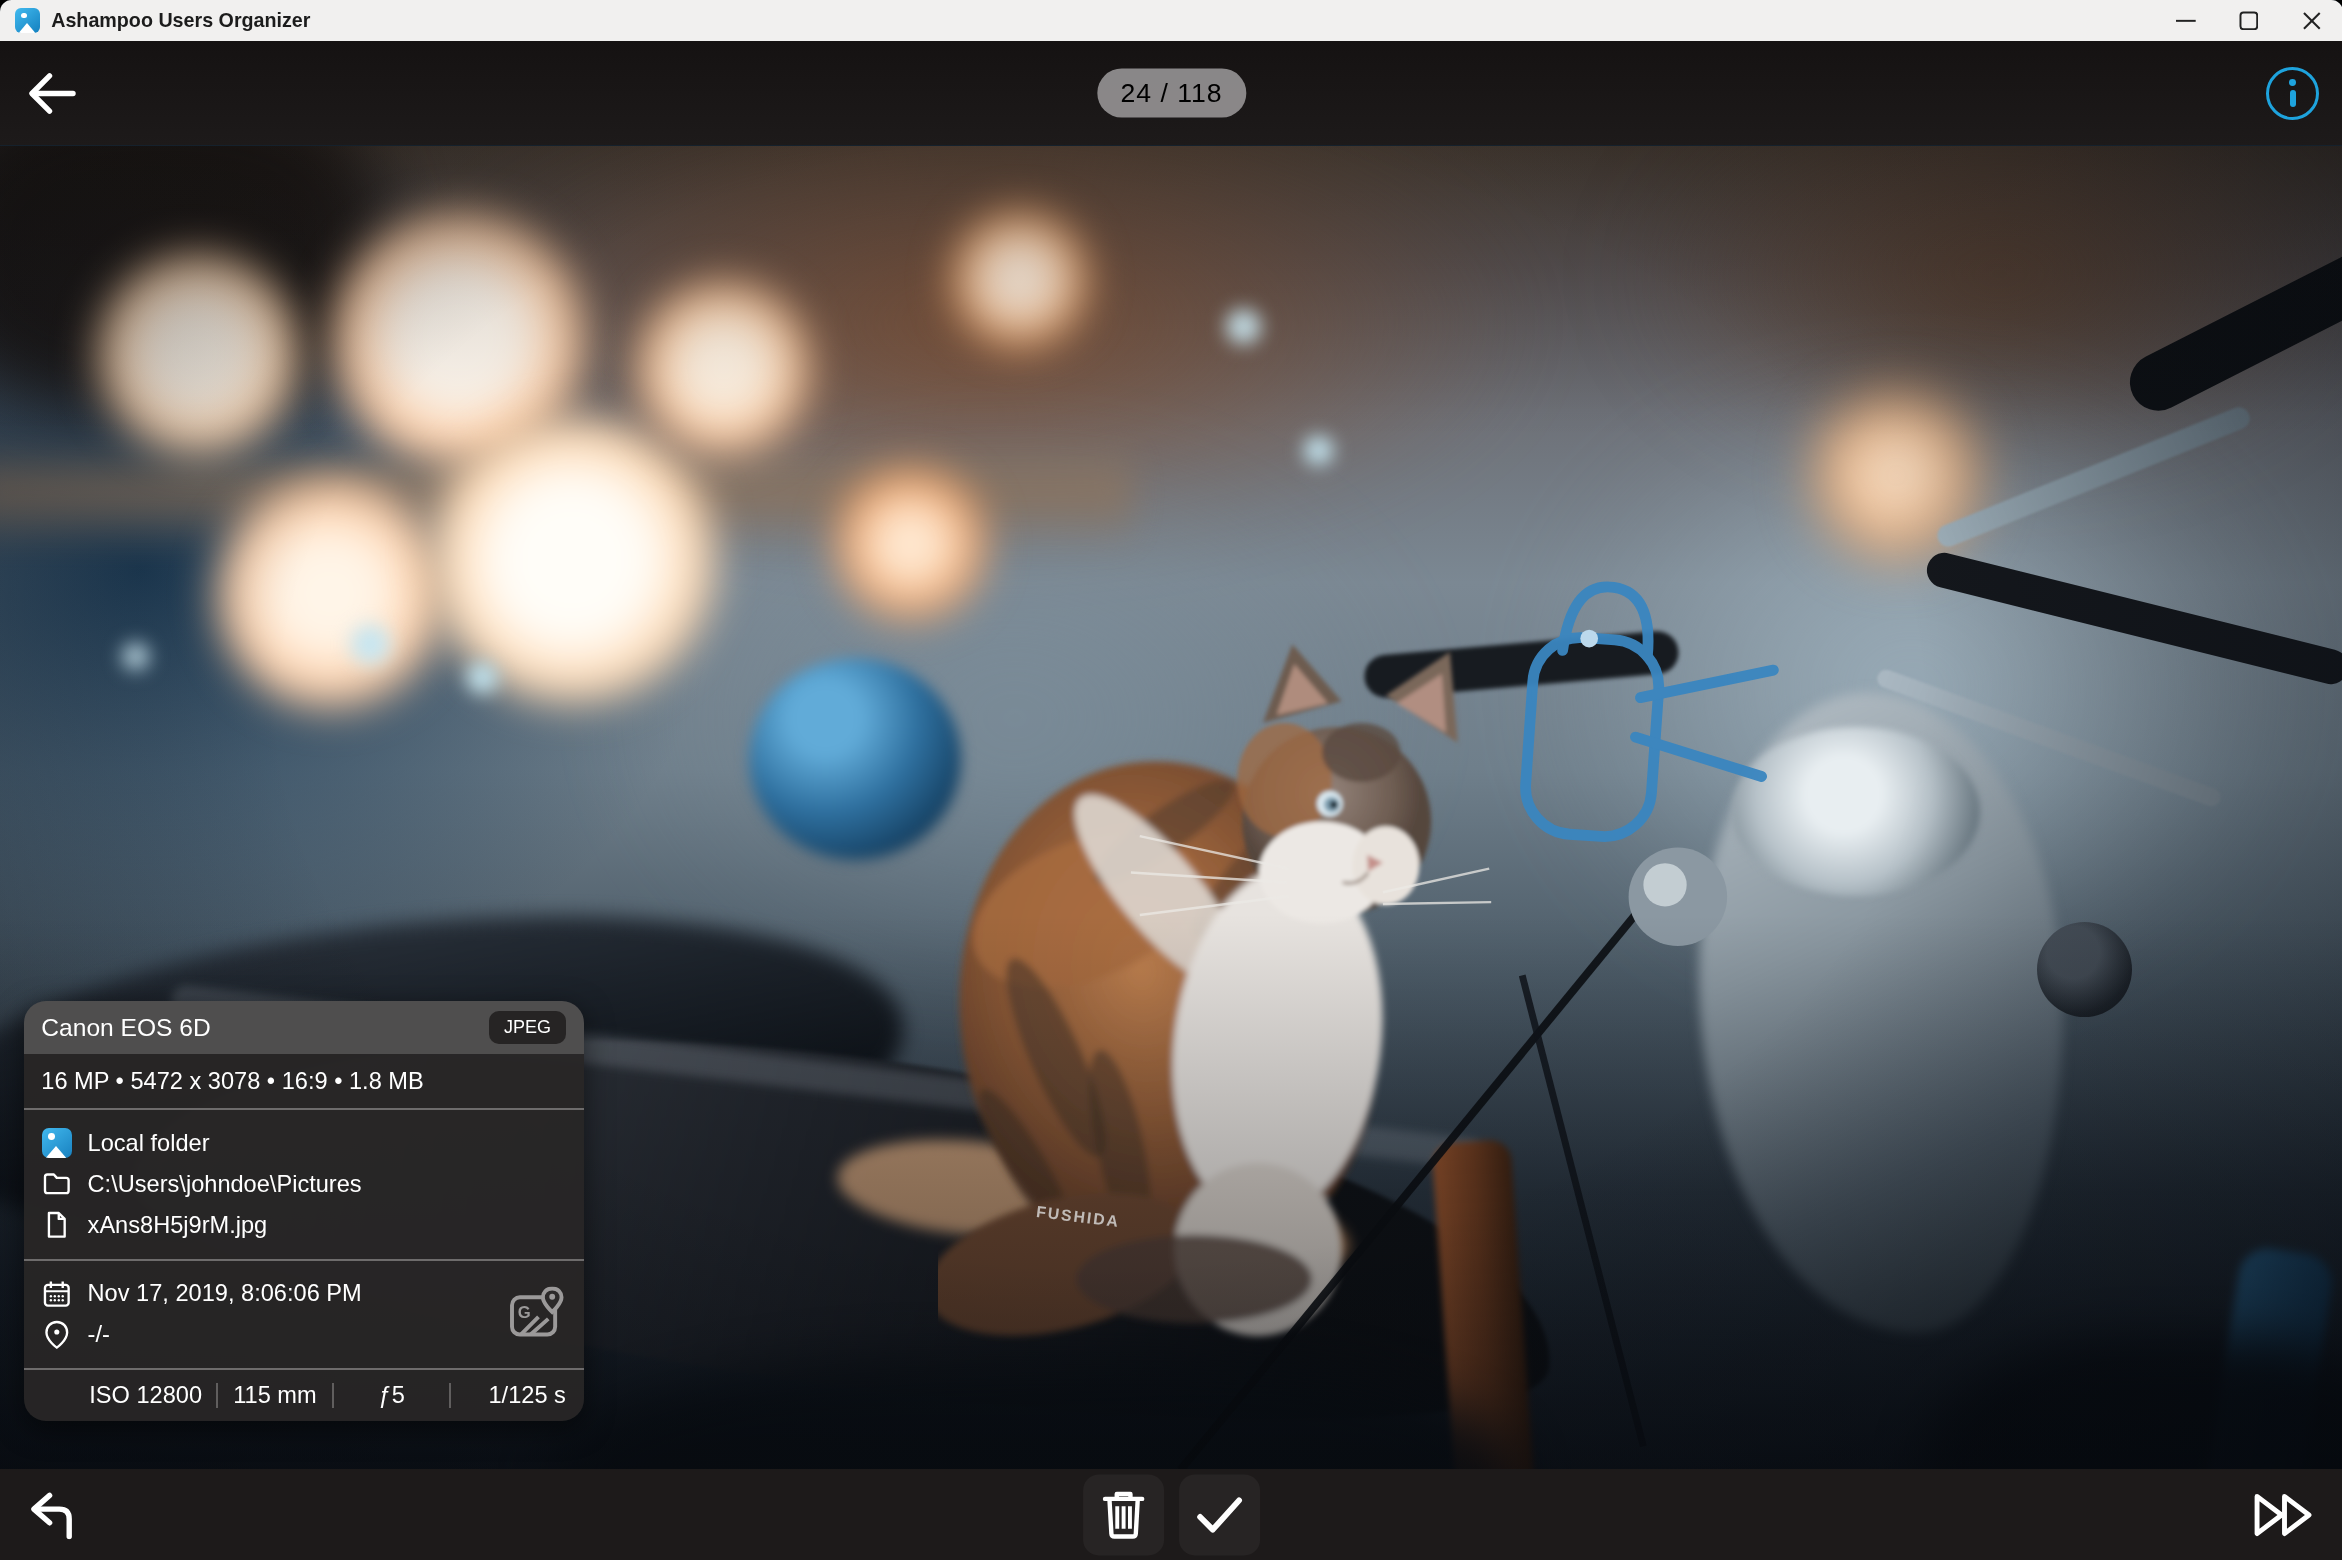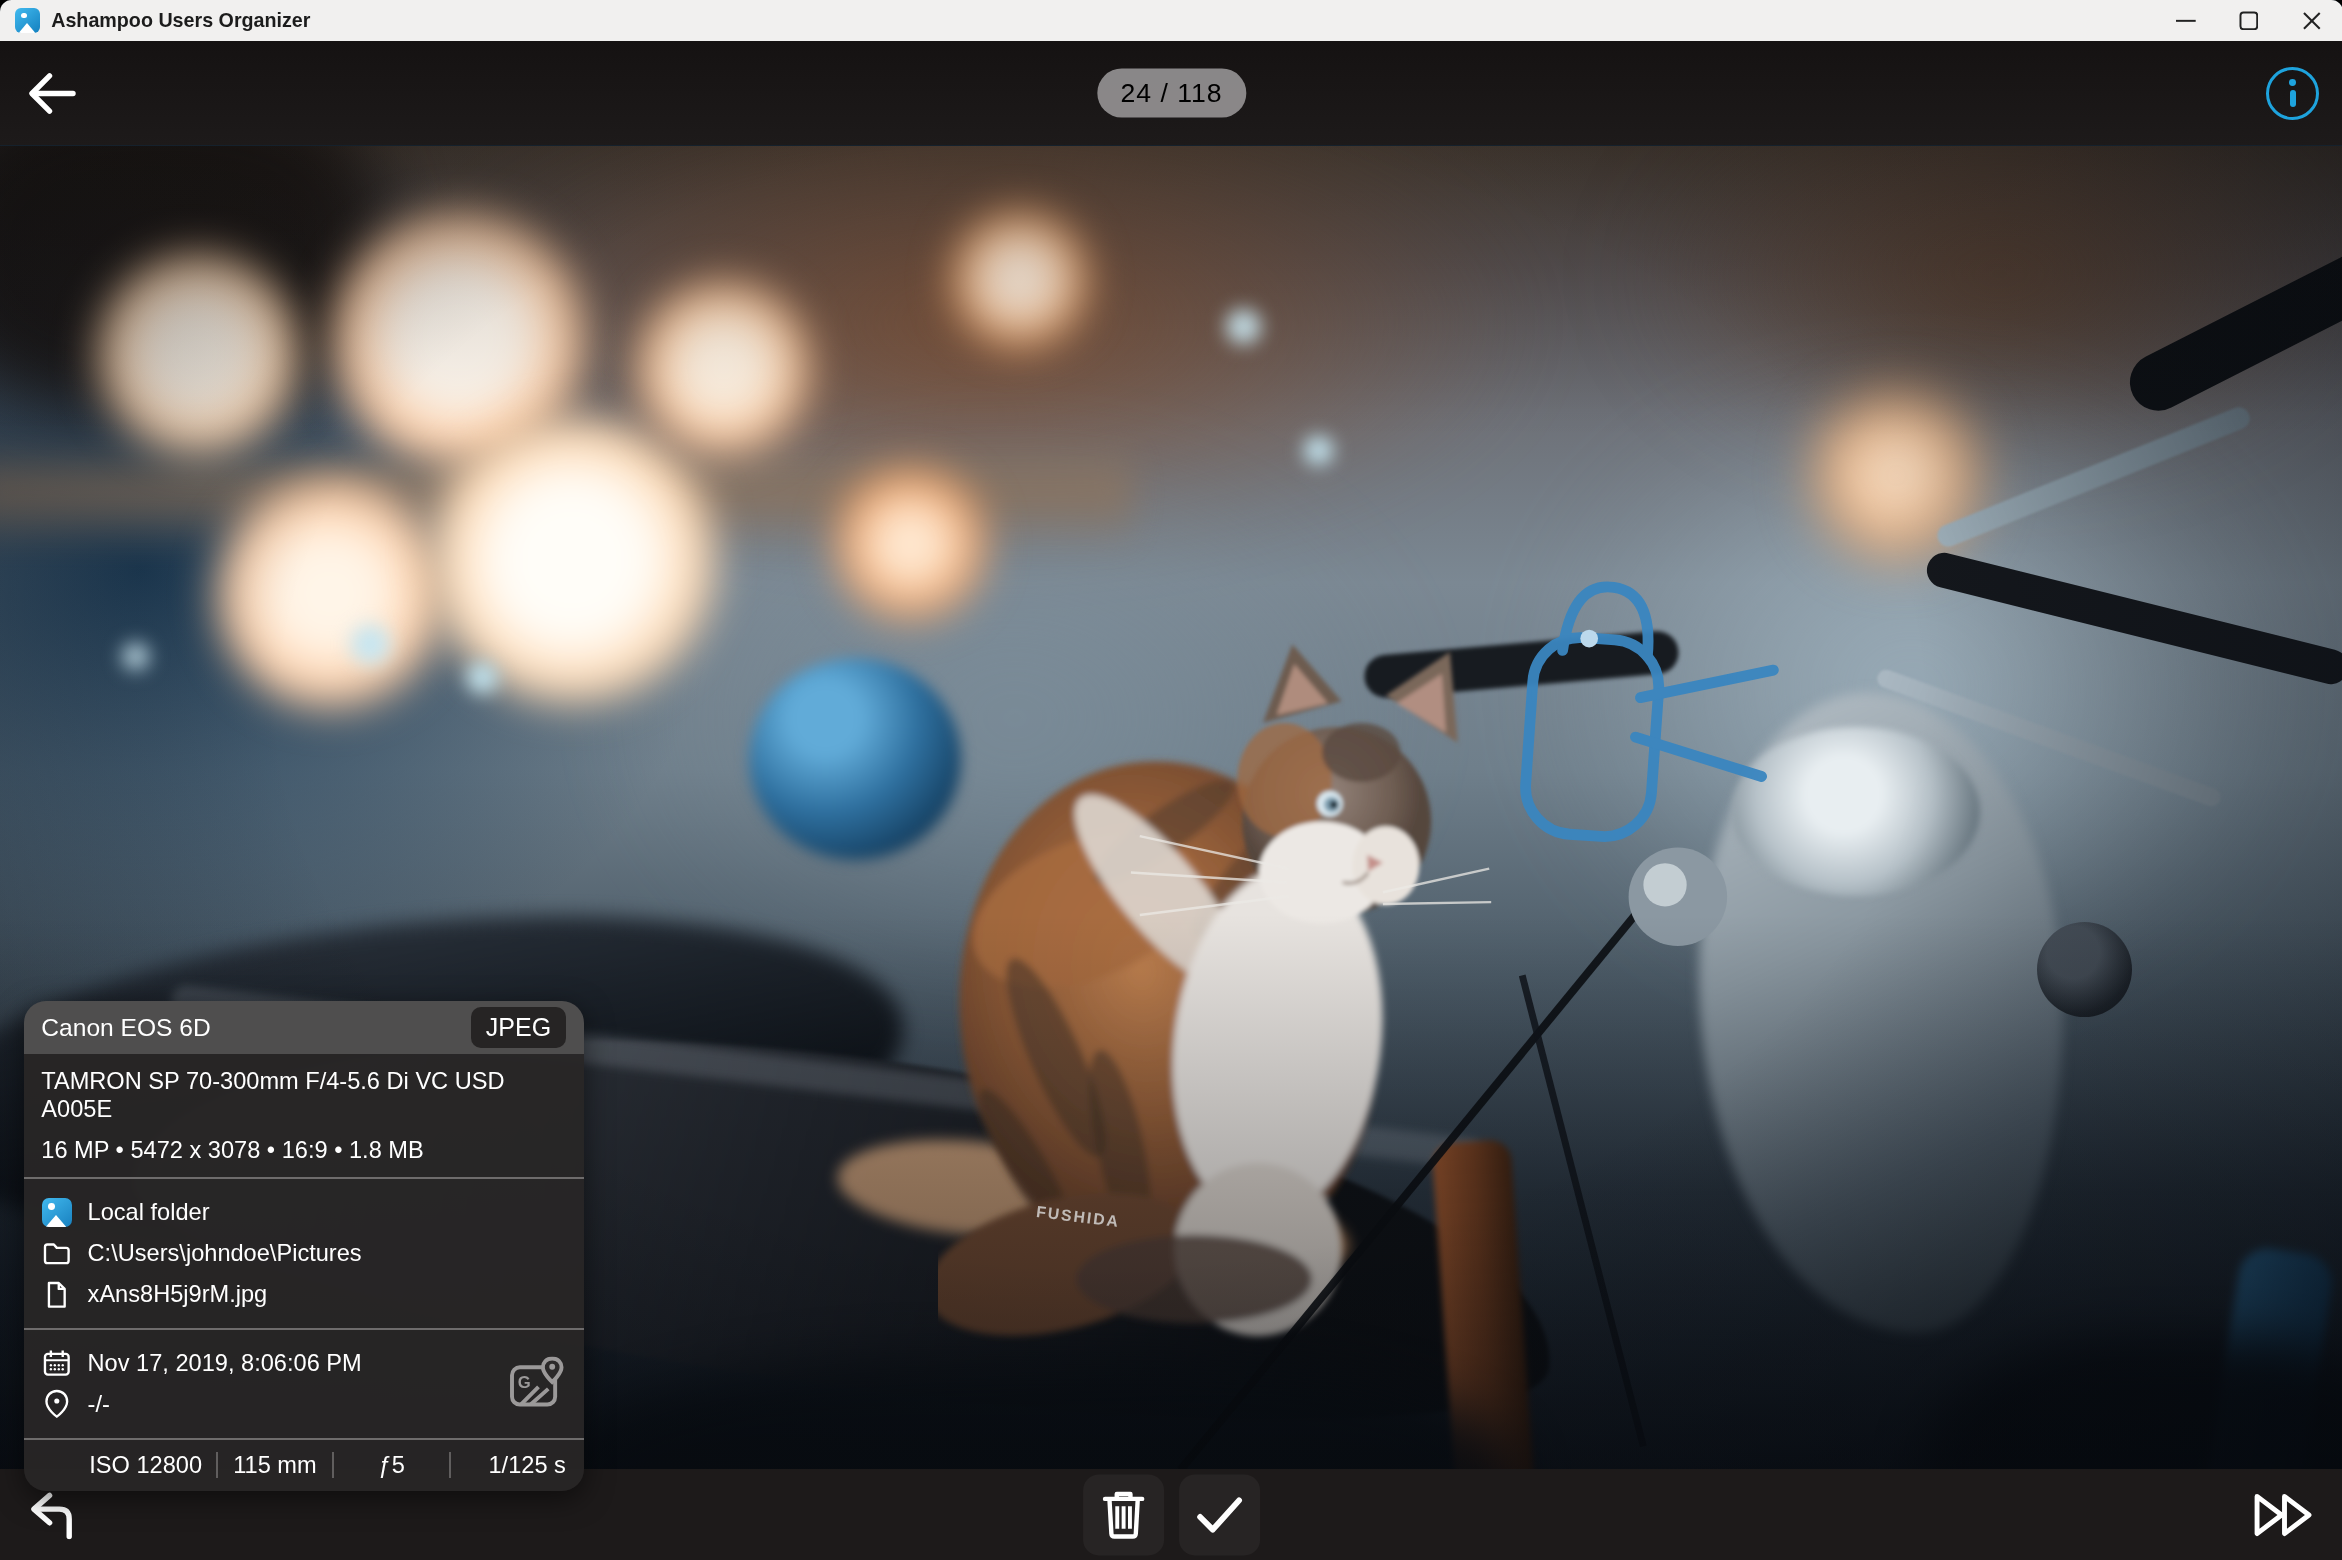--- a/index.html
+++ b/index.html
@@ -104,21 +104,21 @@
   .overlay-svg{position:absolute;left:0;top:0;width:2343px;height:1324px;}
   .seat-label{position:absolute;left:1036px;top:1062px;font-size:15.8px;letter-spacing:2px;
     color:rgba(235,238,240,.72);transform:rotate(7deg);font-weight:600;}
 
   
   .info-panel{position:absolute;left:23.6px;top:1001px;width:560px;border-radius:22px;overflow:hidden;
     z-index:35;box-shadow:0 7.9px 27.6px rgba(0,0,0,.5);color:#fff;}
   .ip-header{display:flex;align-items:center;justify-content:space-between;background:#4f4e4e;
     padding:8.9px 17.7px;height:53px;}
   .ip-camera{font-size:24.6px;}
-  .ip-badge{background:#262424;border-radius:9.9px;padding:5.9px 14.8px;font-size:25px;}
+  .ip-badge{background:#262424;border-radius:9.9px;padding:5.9px 14.8px;font-size:18px;}
   .ip-body{background:rgba(40,38,38,.95);}
   .ip-sec{padding:12.8px 17.7px;}
   .ip-line{font-size:23.6px;line-height:1.2;}
   .ip-line + .ip-line{margin-top:12.8px;}
   .ip-div{height:2px;background:#6e6c6c;}
   .ip-row{display:flex;align-items:center;gap:14.8px;height:41px;font-size:23.6px;}
   .ip-ico{width:31.5px;display:flex;align-items:center;justify-content:center;flex:0 0 auto;}
   .photos-ico{width:29.6px;height:29.6px;border-radius:6.9px;background:linear-gradient(140deg,#3fb6ec 5%,#1b84c2 95%);
     position:relative;overflow:hidden;}
   .photos-ico .dot{position:absolute;left:5.9px;top:4.9px;width:6.9px;height:6.9px;border-radius:50%;background:#fff;}
@@ -303,21 +303,20 @@
     </div>
   </div>
 
   <div class="info-panel">
     <div class="ip-header">
       <span class="ip-camera">Canon EOS 6D</span>
       <span class="ip-badge">JPEG</span>
     </div>
     <div class="ip-body">
       <div class="ip-sec">
-        <div class="ip-line">TAMRON SP 70-300mm F/4-5.6 Di VC USD A005E</div>
         <div class="ip-line">16 MP • 5472 x 3078 • 16:9 • 1.8 MB</div>
       </div>
       <div class="ip-div"></div>
       <div class="ip-sec">
         <div class="ip-row">
           <span class="ip-ico">
             <span class="photos-ico">
                 <span class="dot"></span>
                 <span class="mt"></span>
               </span>

